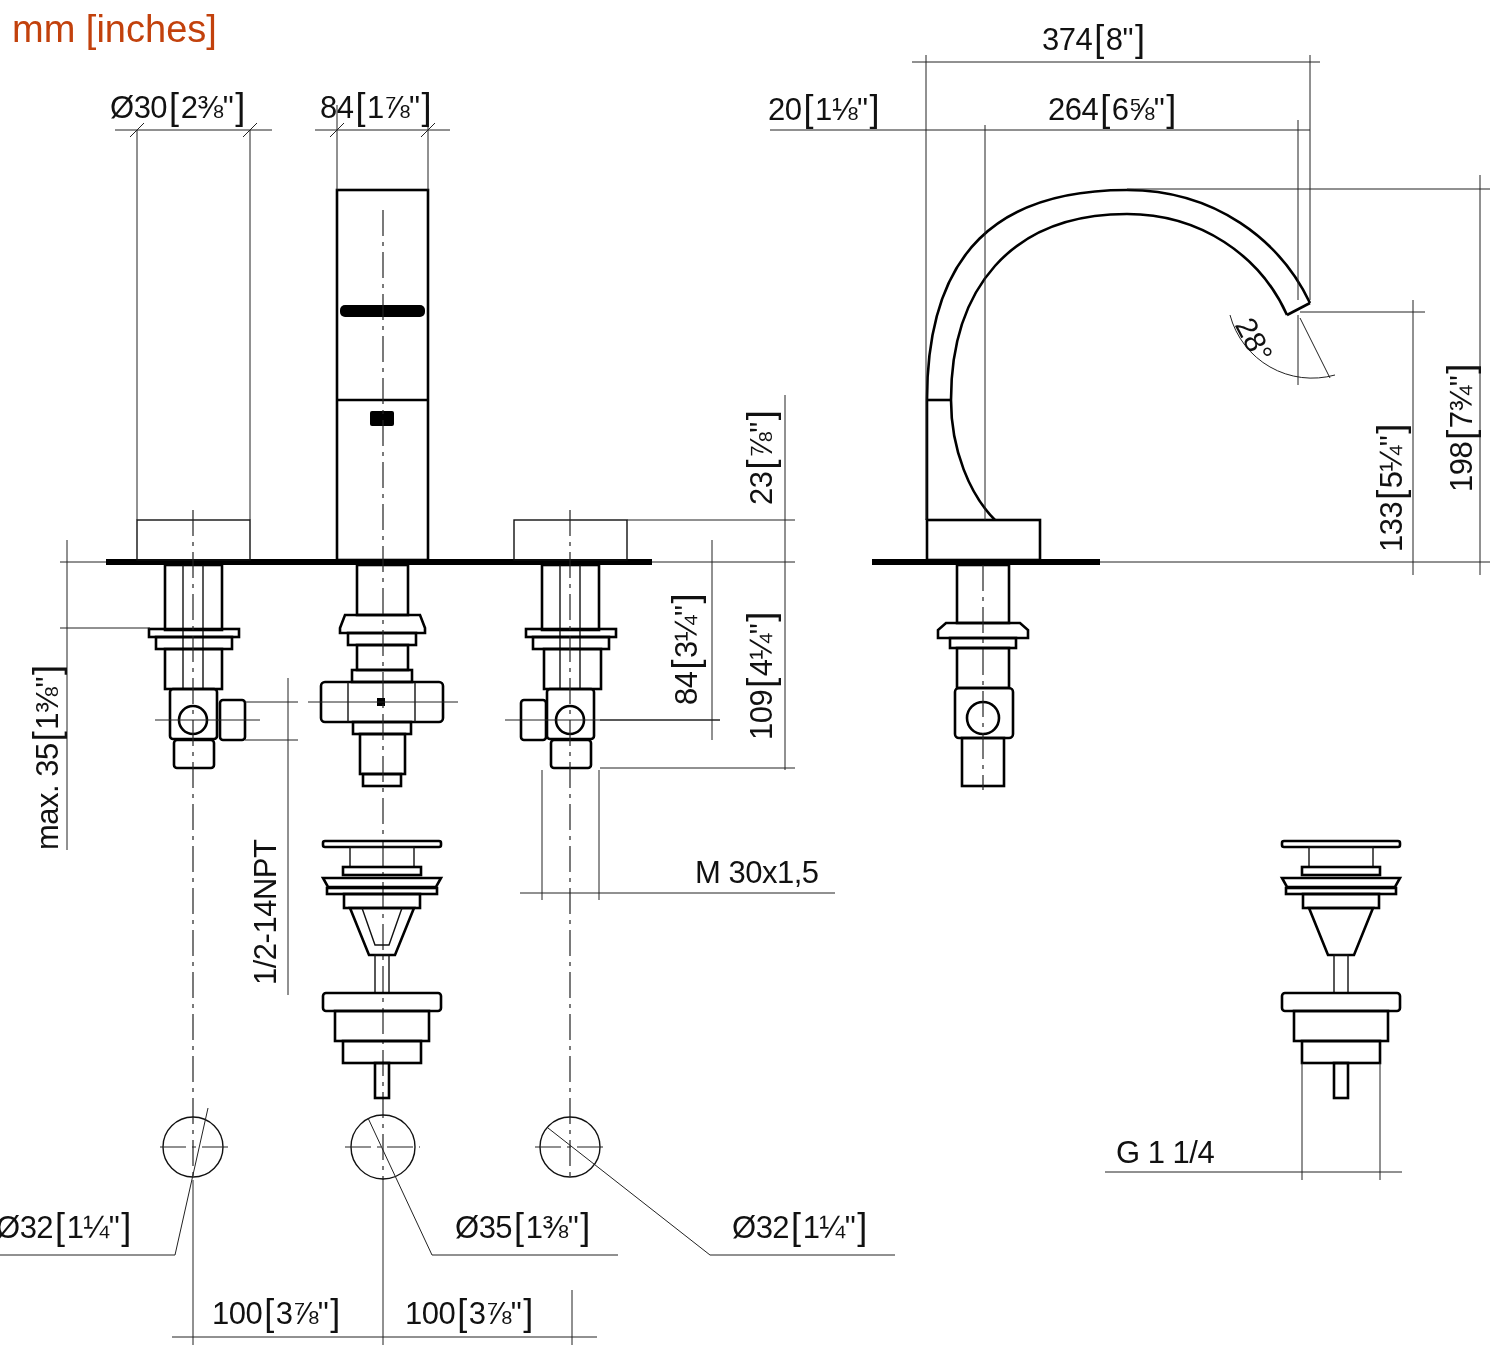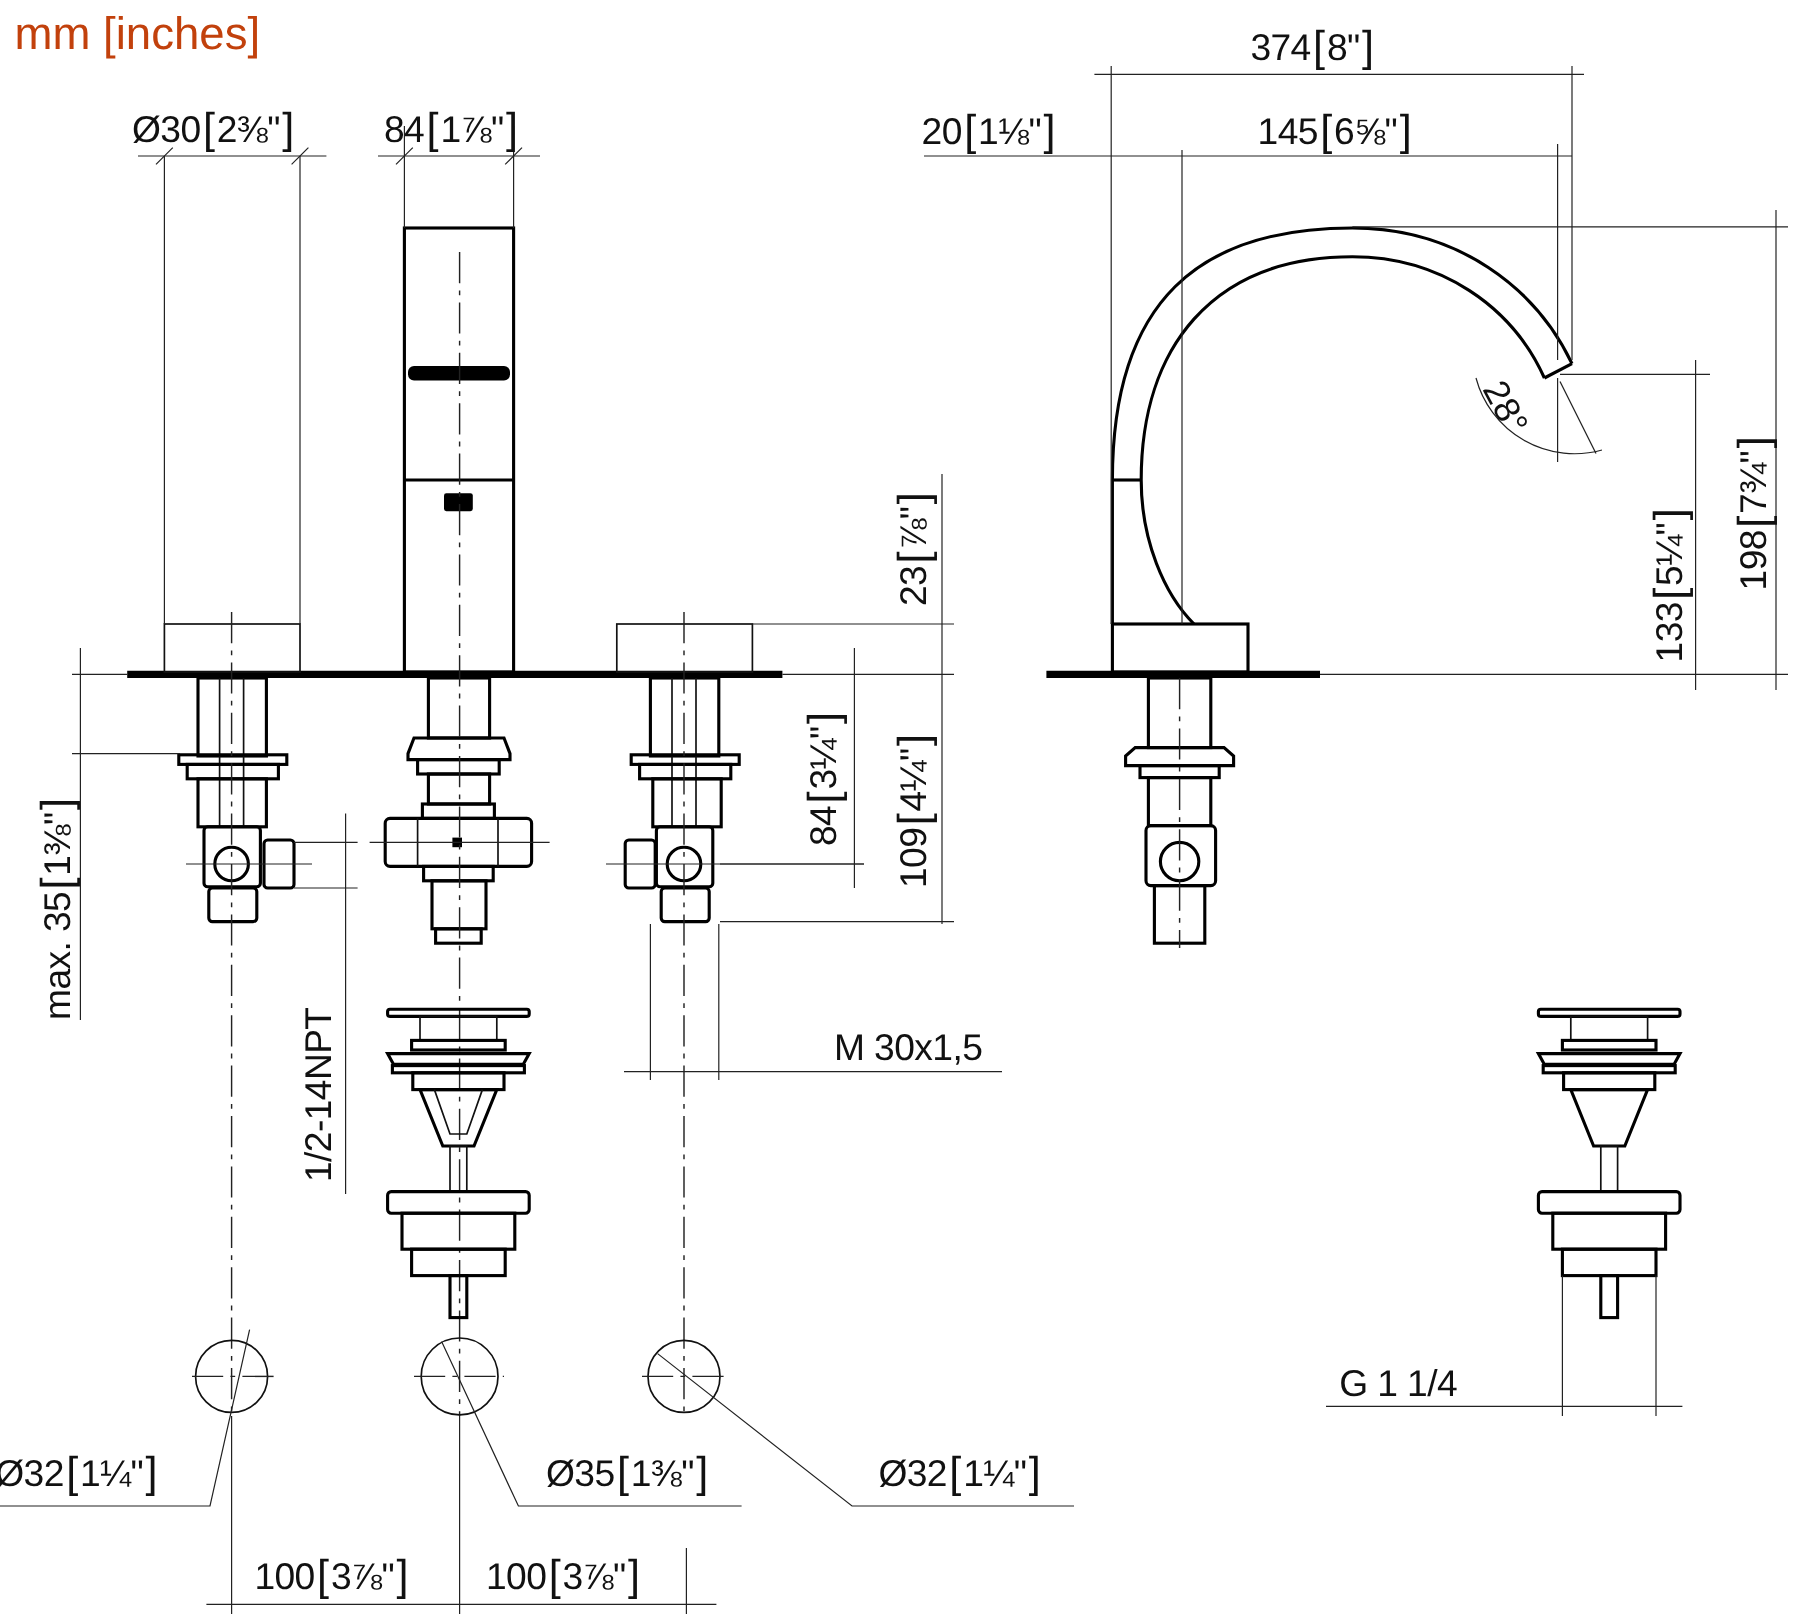--- a/index.html
+++ b/index.html
@@ -212,21 +212,21 @@
 <div class="lbl" style="left:320px;top:88px">
   <span>84</span><span class="br">[</span><span>1⅞"</span><span class="br">]</span>
 </div>
 <div class="lbl" style="left:1042px;top:20px">
   <span>374</span><span class="br">[</span><span>8"</span><span class="br">]</span>
 </div>
 <div class="lbl" style="left:768px;top:90px">
   <span>20</span><span class="br">[</span><span>1⅛"</span><span class="br">]</span>
 </div>
 <div class="lbl" style="left:1048px;top:90px">
-  <span>145</span><span class="br">[</span><span>6⅝"</span><span class="br">]</span>
+  <span>264</span><span class="br">[</span><span>6⅝"</span><span class="br">]</span>
 </div>
 
 <div class="lbl vert" style="left:742px;top:505px">
   <span>23</span><span class="br">[</span><span>⅞"</span><span class="br">]</span>
 </div>
 <div class="lbl vert" style="left:667px;top:705px">
   <span>84</span><span class="br">[</span><span>3¼"</span><span class="br">]</span>
 </div>
 <div class="lbl vert" style="left:742px;top:740px">
   <span>109</span><span class="br">[</span><span>4¼"</span><span class="br">]</span>

